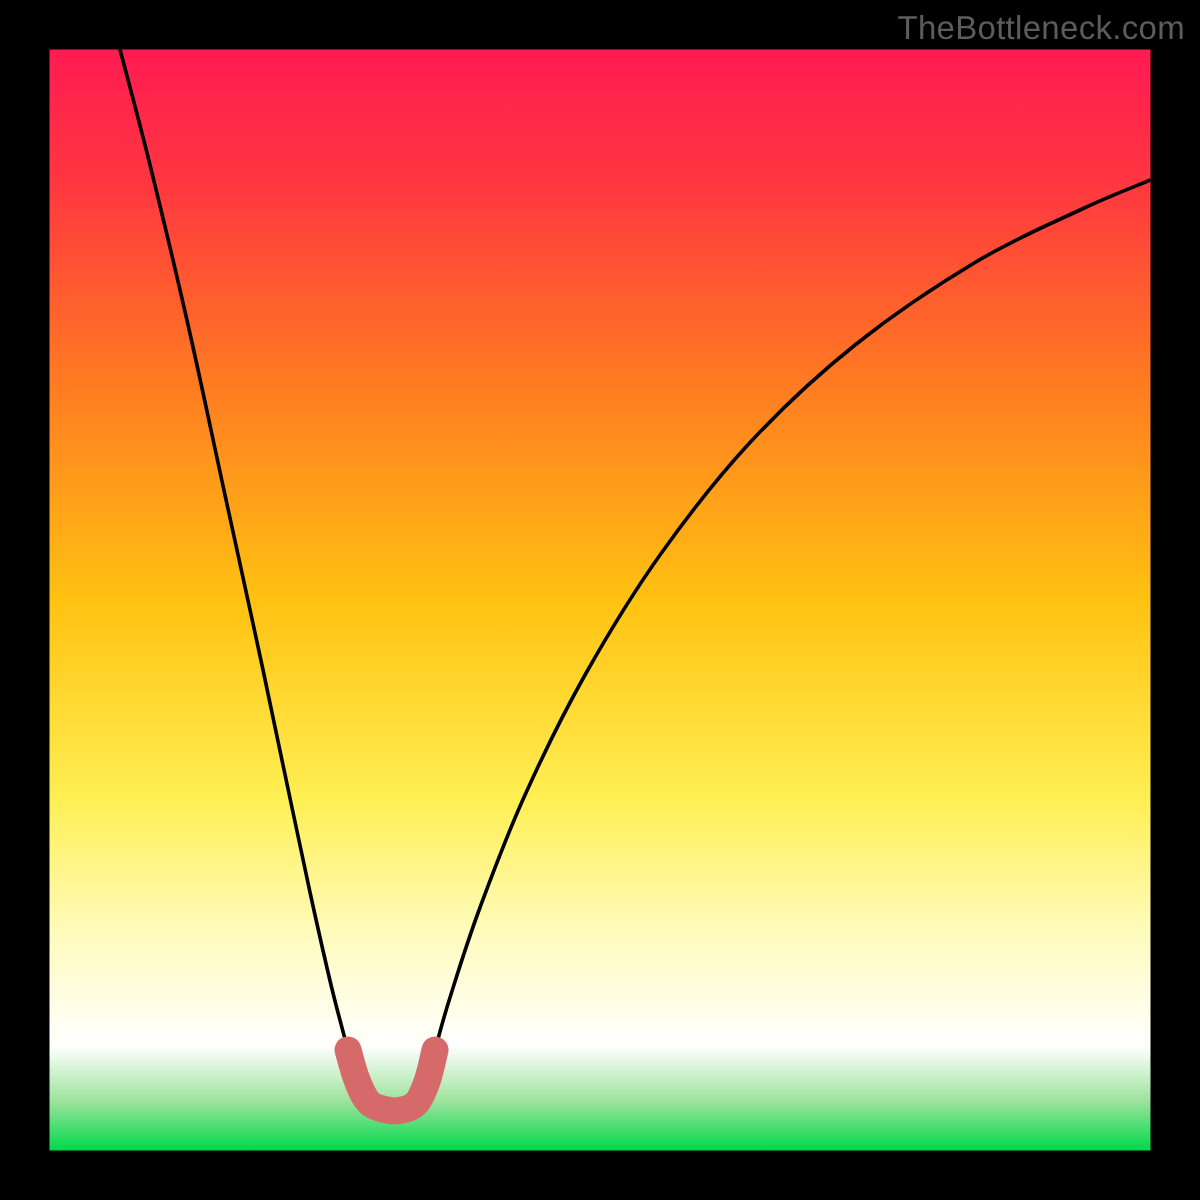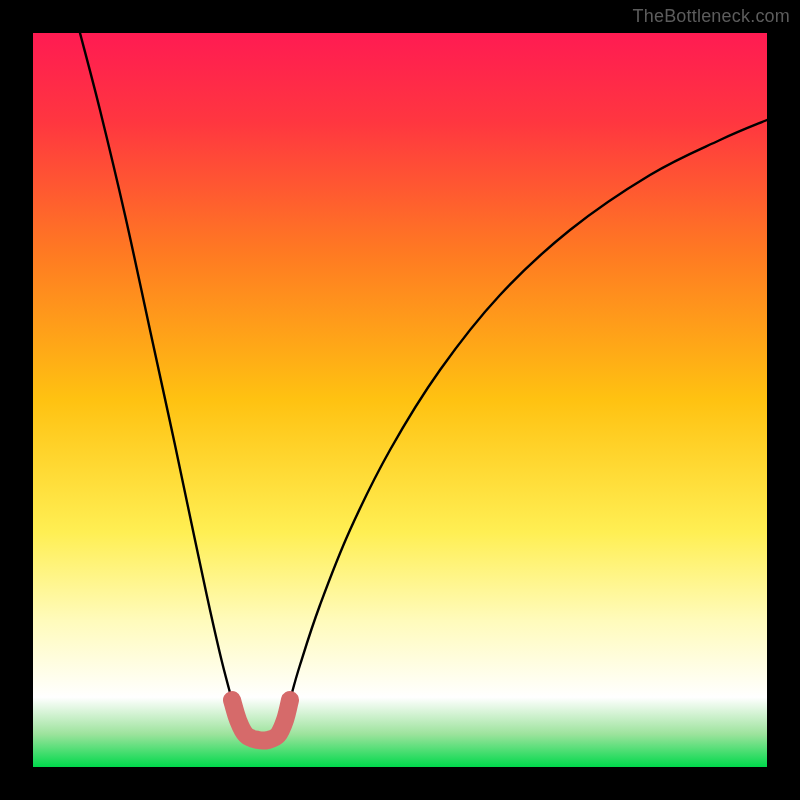--- a/index.html
+++ b/index.html
@@ -16,21 +16,21 @@
     top: 0;
     left: 0;
     width: 800px;
     height: 800px;
   }
   .watermark {
     position: absolute;
     top: 6px;
     right: 10px;
     color: #5c5c5c;
-    font-size: 18px;
+    font-size: 22px;
     font-family: Arial, sans-serif;
     letter-spacing: 0.2px;
     z-index: 50;
   }
   svg { display: block; }
 </style>
 </head>
 <body>
 
 <div class="frame">

